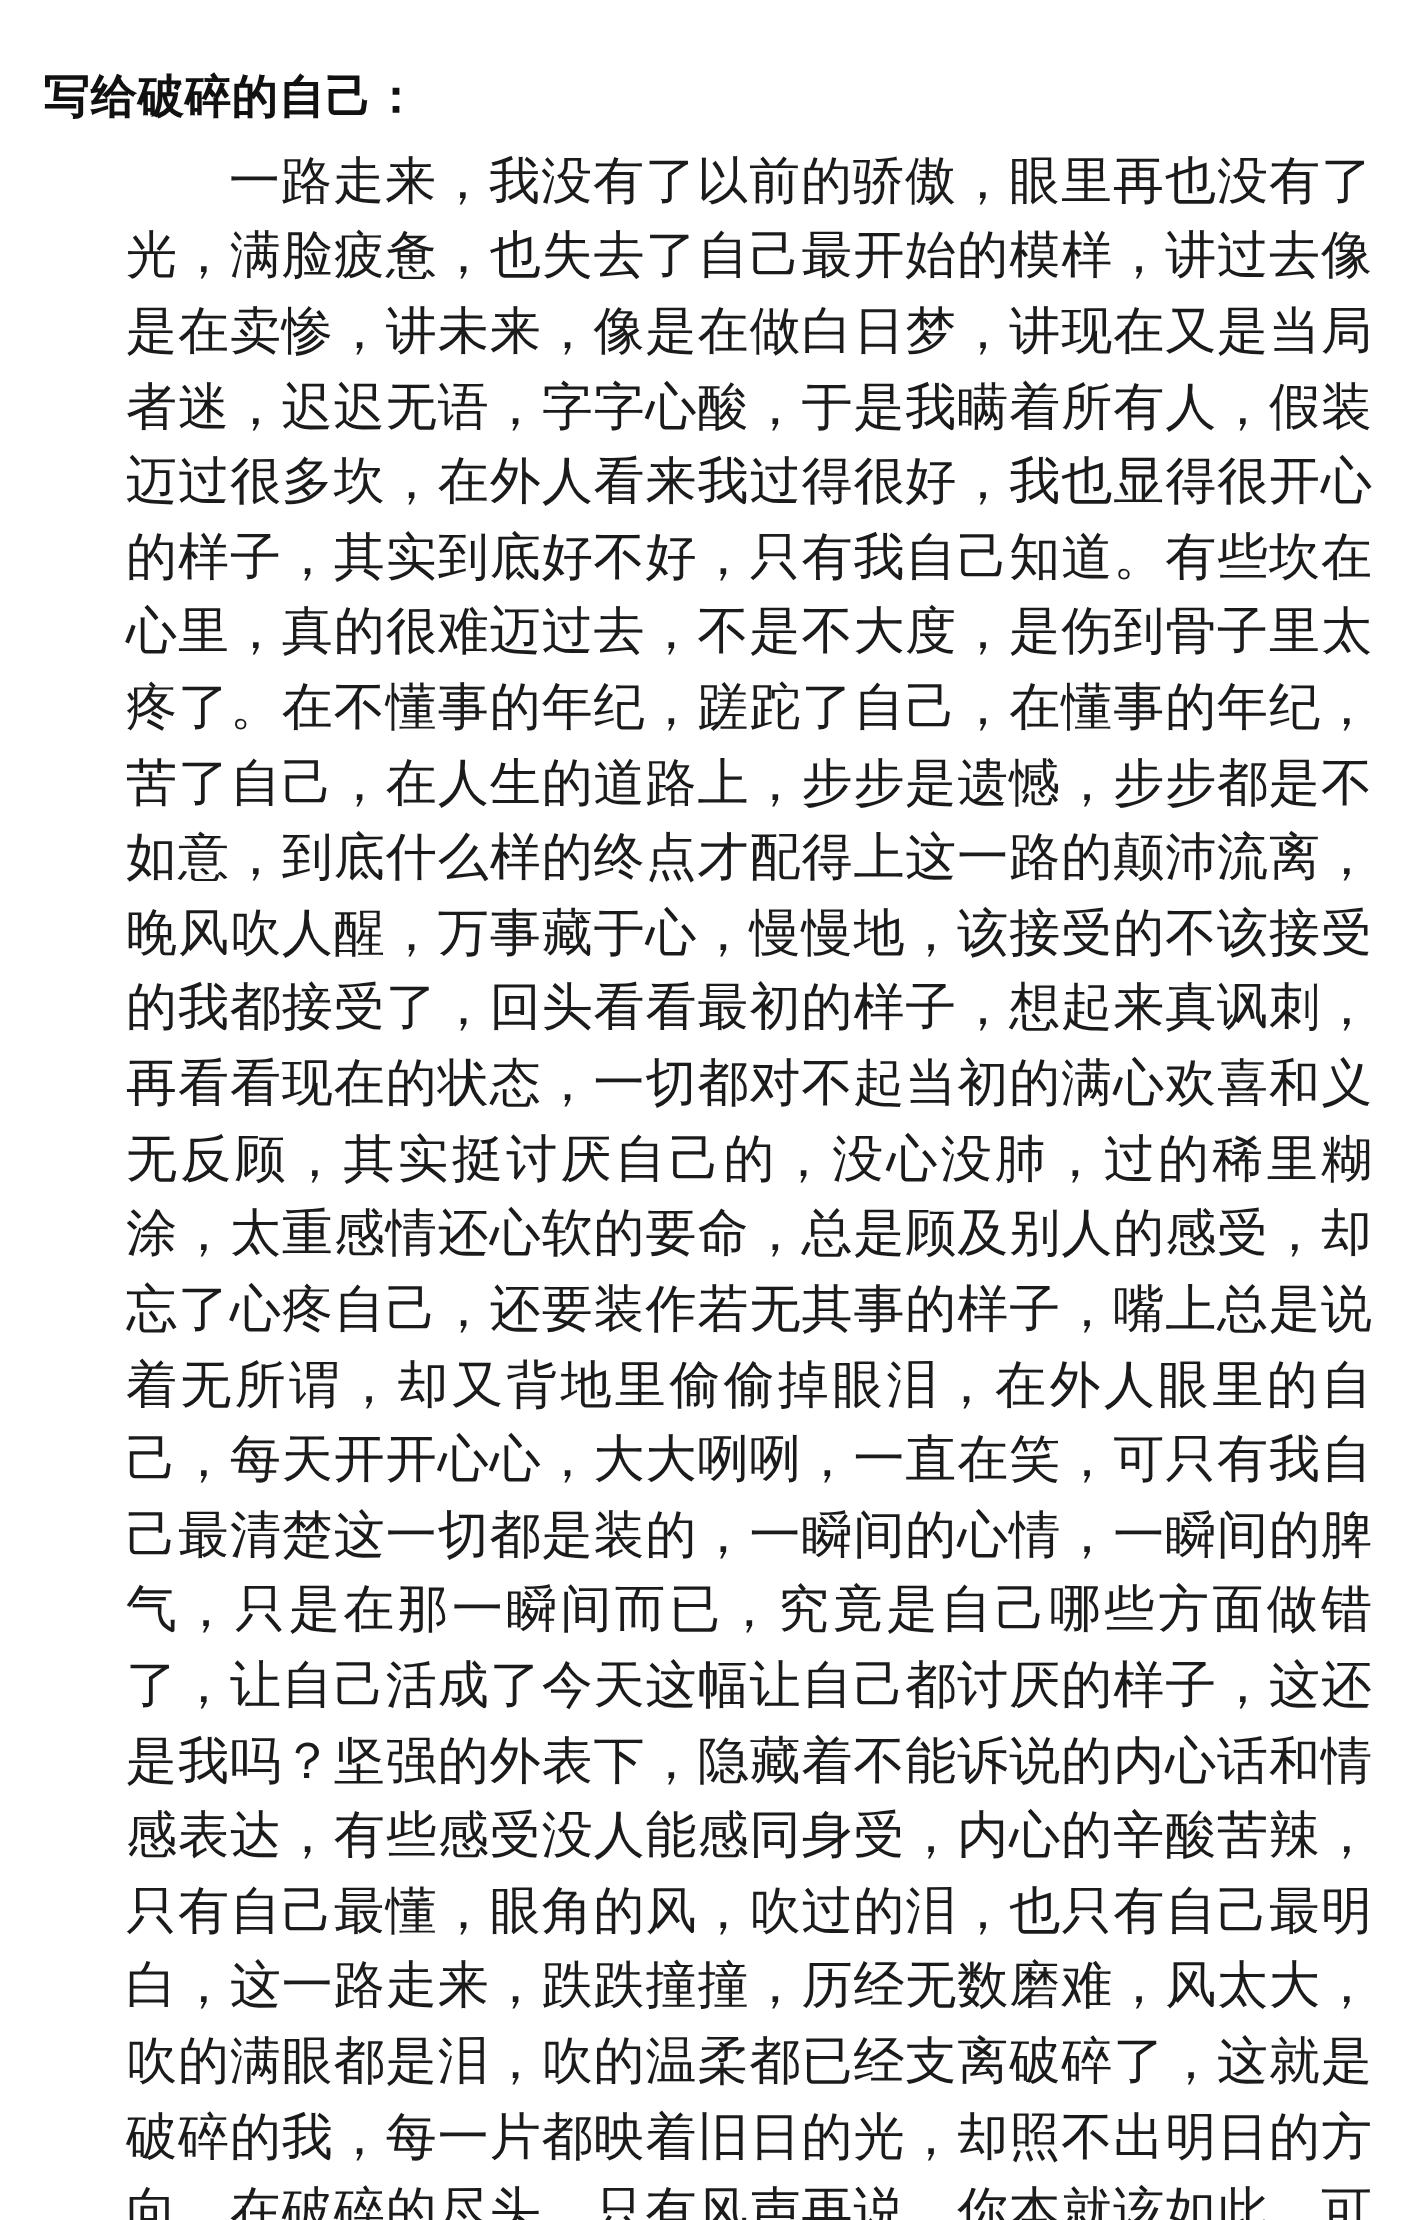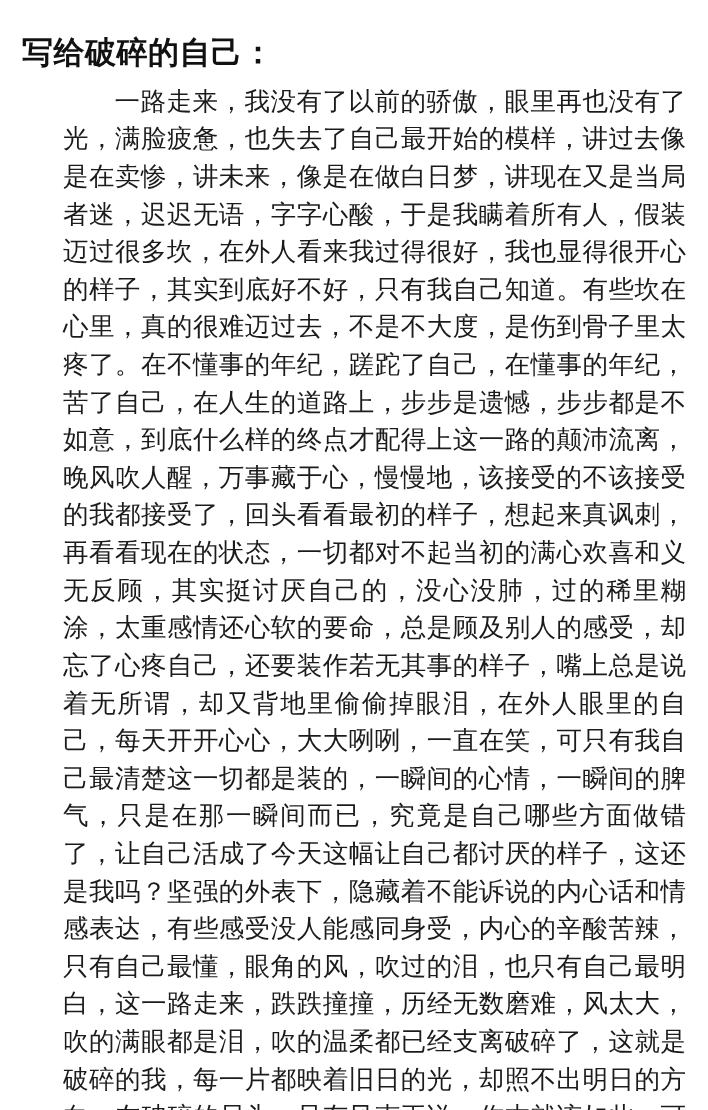--- a/index.html
+++ b/index.html
@@ -16,21 +16,21 @@
   }
   .page {
     width: 708px;
     height: 1110px;
     box-sizing: border-box;
     padding: 34px 22px 10px 22px;
     background: #ffffff;
     position: relative;
   }
   .doc-title {
-    font-size: 31px;
+    font-size: 23px;
     font-weight: bold;
     letter-spacing: 0.5px;
     line-height: 1.25;
     margin: 0 0 10px 0;
     color: #111111;
   }
   .doc-body {
     font-size: 25.5px;
     line-height: 1.475;
     text-align: justify;

